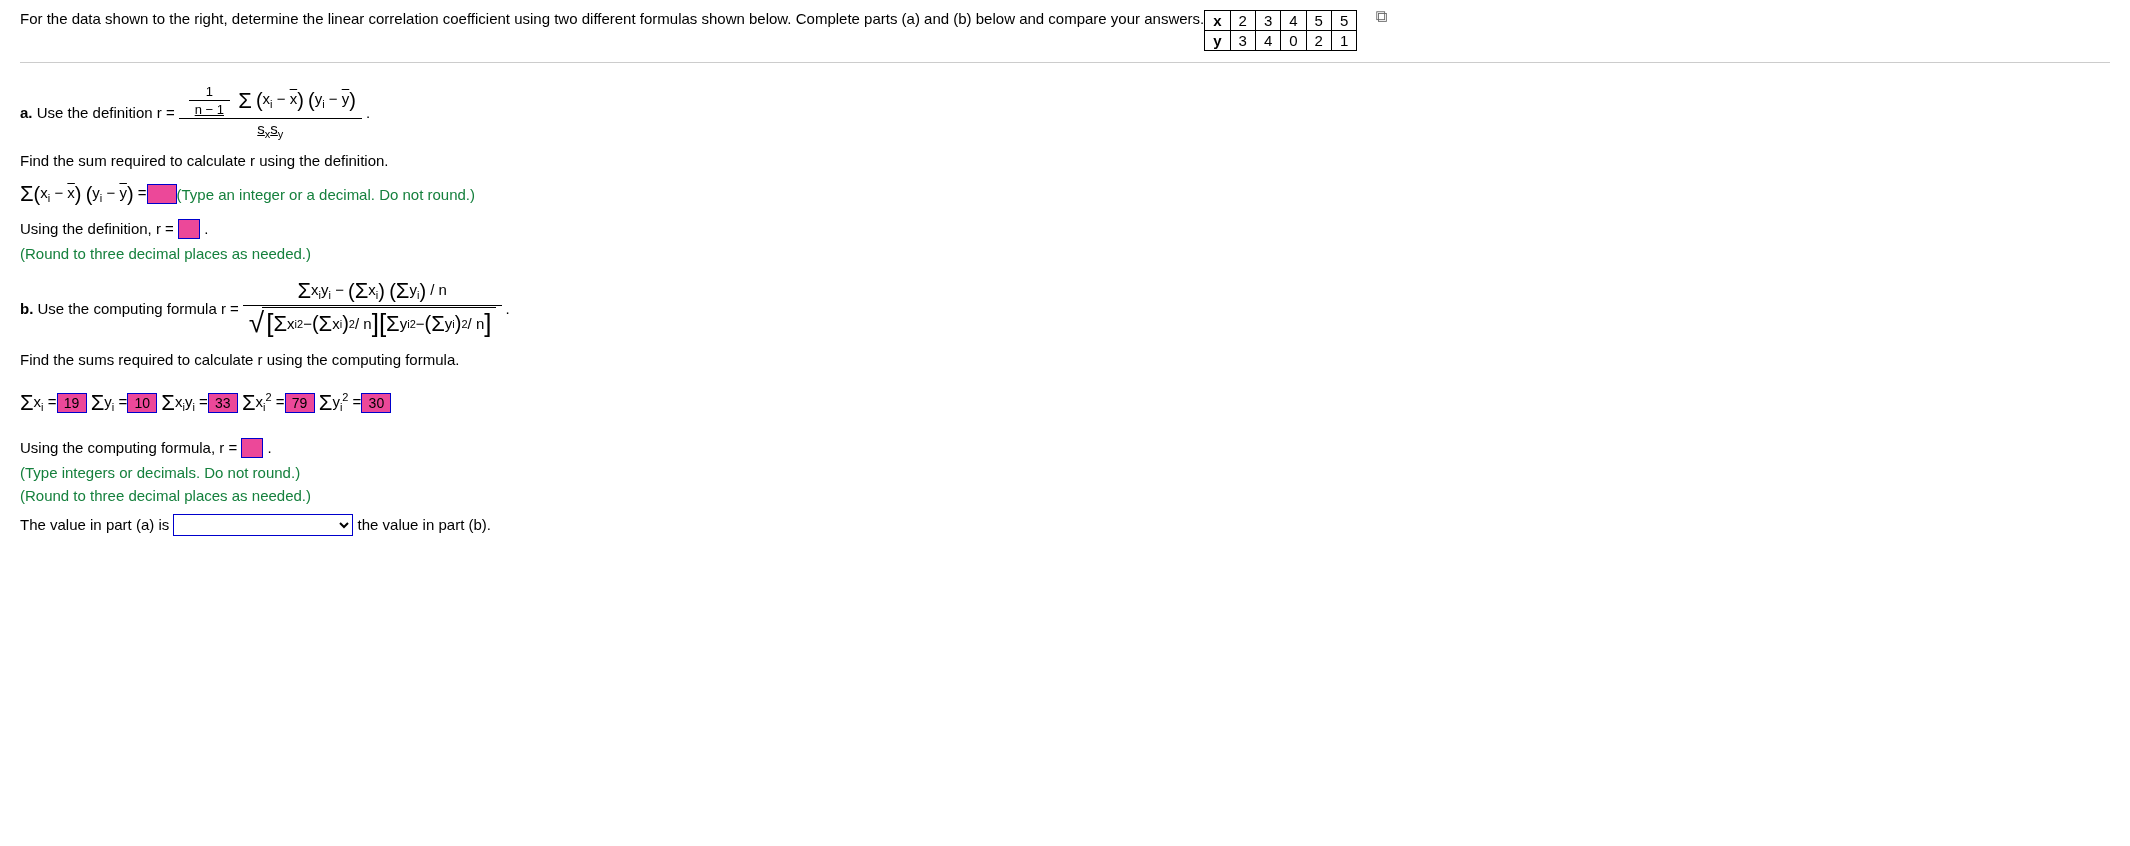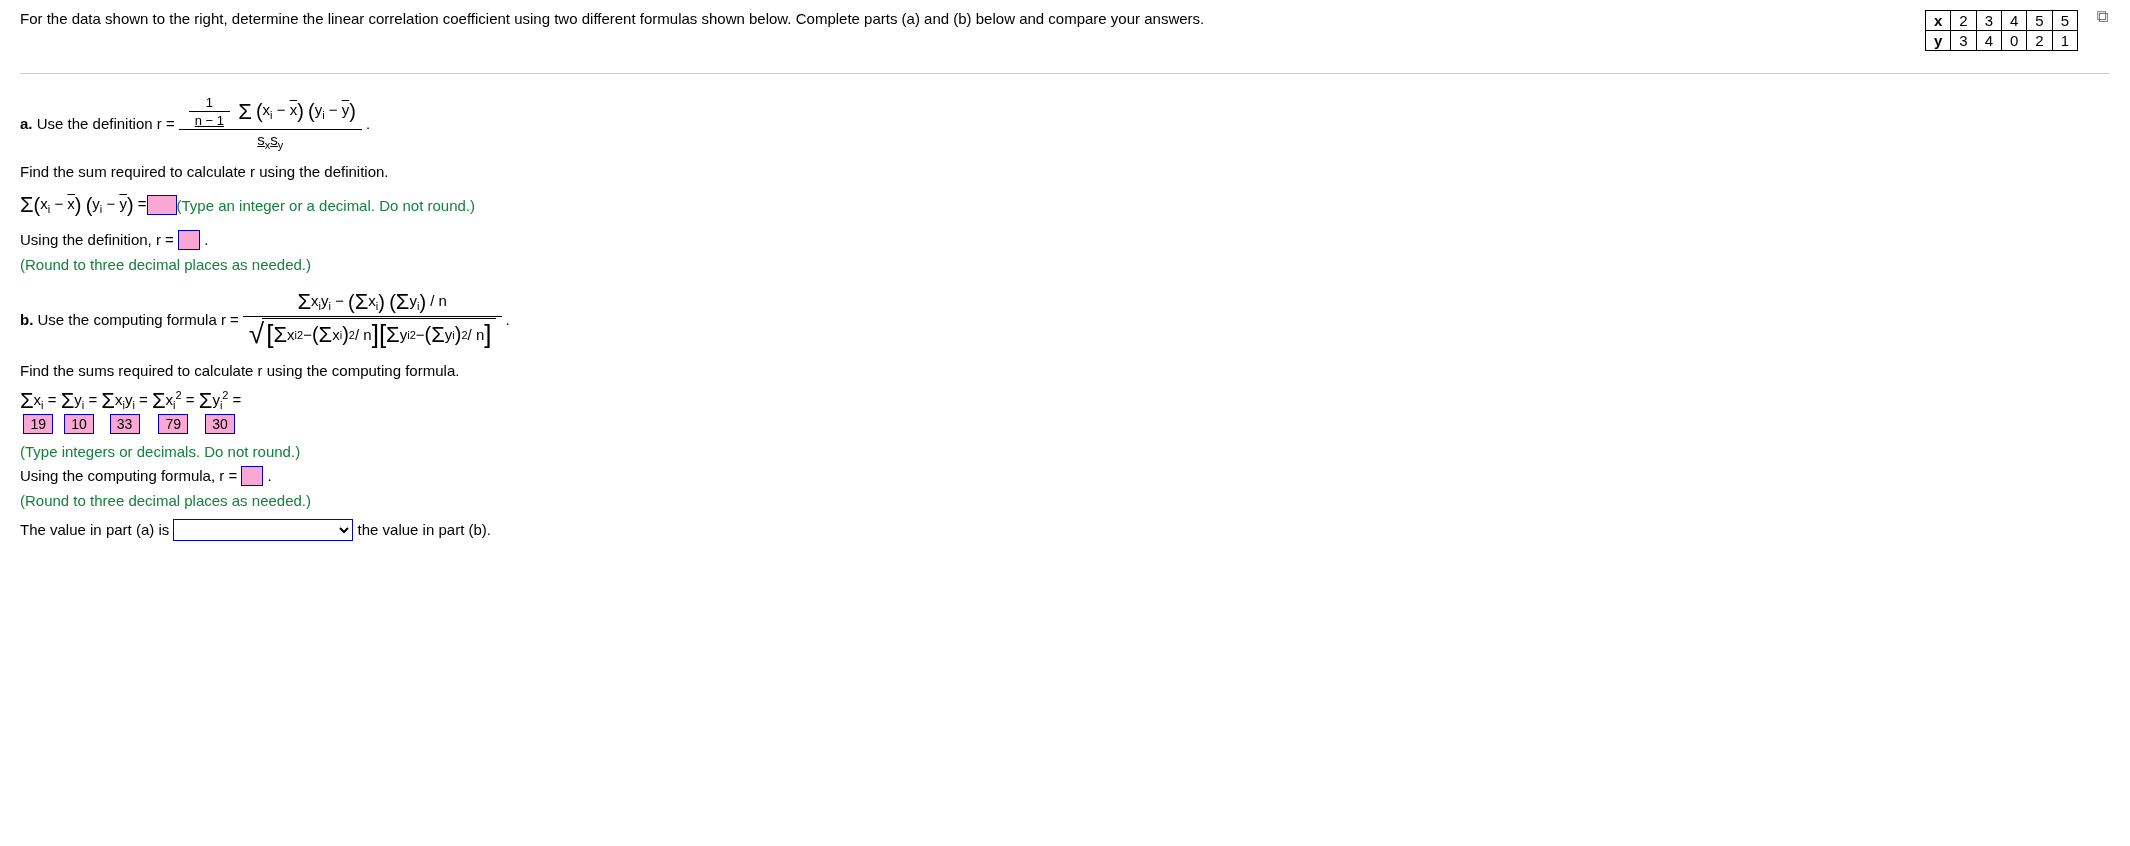--- a/index.html
+++ b/index.html
@@ -5,23 +5,23 @@
   * { box-sizing: border-box; }
   body {
     font-family: Arial, Helvetica, sans-serif;
     font-size: 15px;
     color: #000;
     margin: 0;
     padding: 10px 20px;
   }
   .header {
     display: flex;
-    justify-content: space-between;
+    justify-content: flex-start;
     align-items: flex-start;
-    padding-bottom: 22px;
+    padding-bottom: 11px;
     border-bottom: 1px solid #ccc;
     margin-bottom: 15px;
   }
   .intro { max-width: 1600px; }
   .right { display: flex; align-items: flex-start; gap: 10px; }
   table.data {
     border-collapse: collapse;
     font-size: 15px;
   }
   table.data td, table.data th {
@@ -80,32 +80,32 @@
   }
 
   .blue { color: #15803d; }
   input.answer {
     border: 1.5px solid #0000cc;
     height: 20px;
     width: 30px;
     font-size: 14px;
     text-align: center;
     padding: 0 2px;
-    background: #f9a8d4;
+    background: #ec4899;
   }
   input.answer.small { width: 22px; }
   select.answer {
     border: 1.5px solid #0000cc;
     height: 22px;
     width: 180px;
     font-size: 14px;
     background: #fff;
   }
   .line { margin: 6px 0; }
-  .sums-list .line { margin: 3px 0; flex-direction: column; }
+  .sums-list .line { margin: 16px 0; }
 </style>
 </head>
 <body>
 
 <div class="header">
   <div class="intro">For the data shown to the right, determine the linear correlation coefficient using two different formulas shown below. Complete parts (a) and (b) below and compare your answers.</div>
   <div class="right">
     <table class="data">
       <tbody>
           <tr>
@@ -213,27 +213,27 @@
     </div>
     <div class="line expr">
       <span><span class="big-sigma">Σ</span>x<span class="sub">i</span><span class="sup">2</span> = </span>
       <input class="answer" value="79" style="">
     </div>
     <div class="line expr">
       <span><span class="big-sigma">Σ</span>y<span class="sub">i</span><span class="sup">2</span> = </span>
       <input class="answer" value="30" style="">
     </div>
   </div>
-  <div class="line blue">(Type integers or decimals. Do not round.)</div>
-
   <div class="line">
     <span>Using the computing formula, r =</span>
     <input class="answer small" value="" style="">
     <span>.</span>
   </div>
+
+  <div class="line blue">(Type integers or decimals. Do not round.)</div>
   <div class="line blue">(Round to three decimal places as needed.)</div>
 </div>
 
 <div class="section">
   <div class="line">
     <span>The value in part (a) is</span>
     <select class="answer"></select>
     <span>the value in part (b).</span>
   </div>
 </div>

